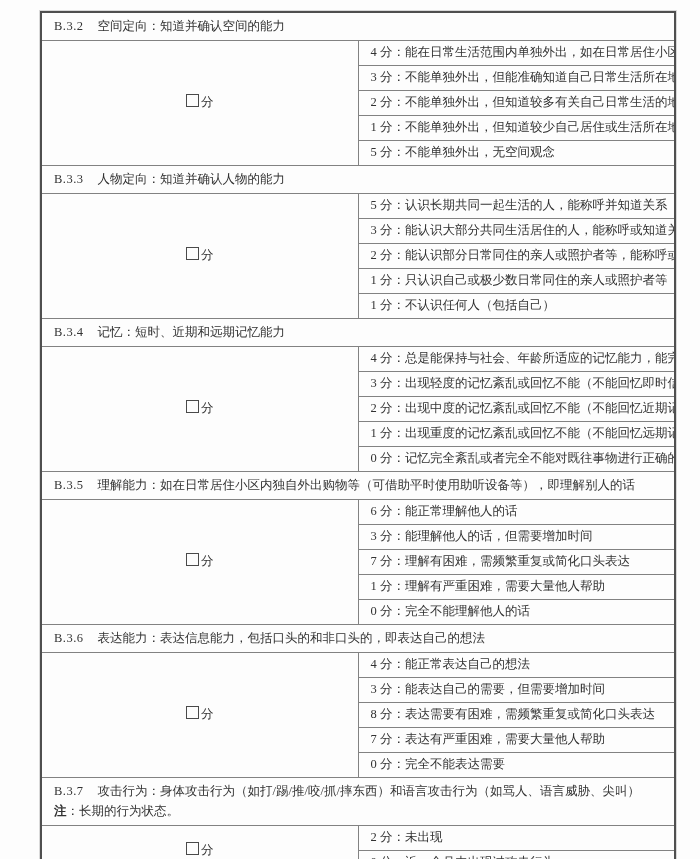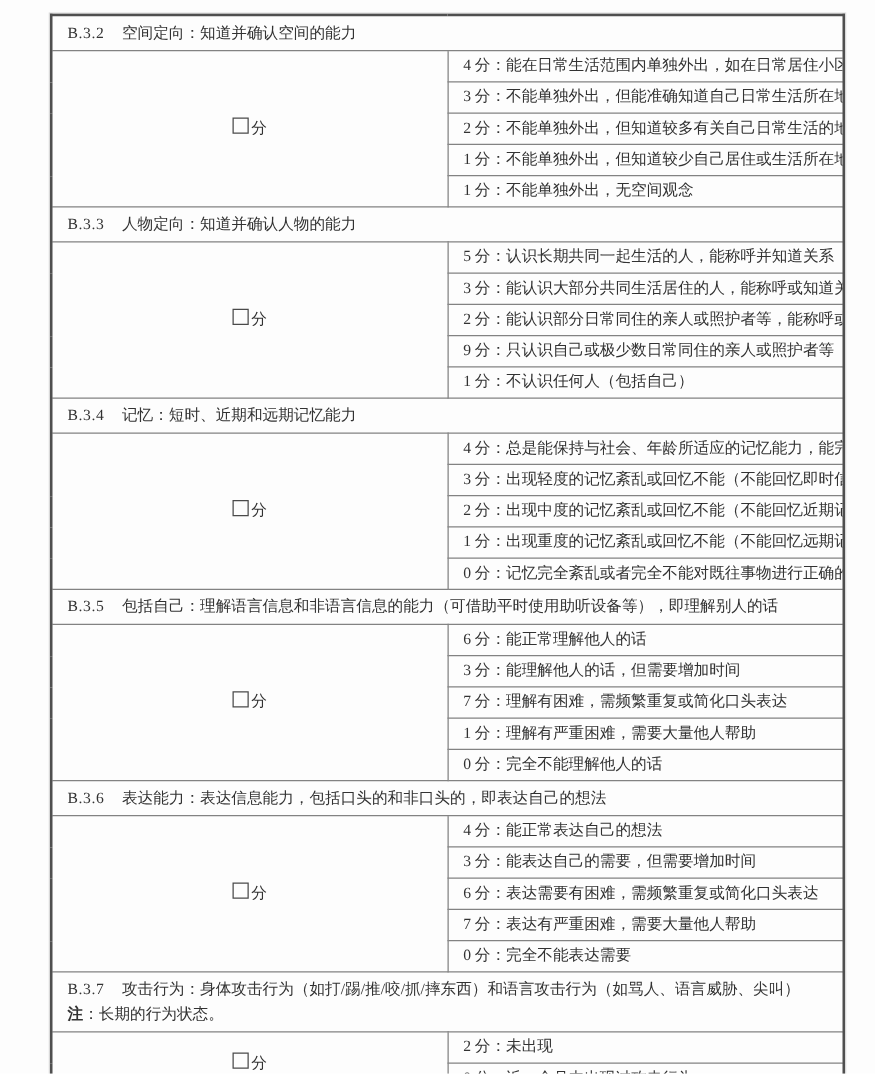--- a/index.html
+++ b/index.html
@@ -94,37 +94,37 @@
         <tr>
           <td class="option-cell">3 分：不能单独外出，但能准确知道自己日常生活所在地的地址信息</td>
         </tr>
         <tr>
           <td class="option-cell">2 分：不能单独外出，但知道较多有关自己日常生活的地址信息</td>
         </tr>
         <tr>
           <td class="option-cell">1 分：不能单独外出，但知道较少自己居住或生活所在地的地址信息</td>
         </tr>
         <tr>
-          <td class="option-cell">1 分：不能单独外出，无空间观念</td>
+          <td class="option-cell">5 分：不能单独外出，无空间观念</td>
         </tr>
         <tr>
           <td colspan="2" class="section-header"><span><span class="sec-code">B.3.3</span><span>人物定向：知道并确认人物的能力</span></span></td>
         </tr>
         <tr>
           <td rowspan="5" class="score-cell"><span class="checkbox"></span><span>分</span></td>
           <td class="option-cell">5 分：认识长期共同一起生活的人，能称呼并知道关系</td>
         </tr>
         <tr>
           <td class="option-cell">3 分：能认识大部分共同生活居住的人，能称呼或知道关系</td>
         </tr>
         <tr>
           <td class="option-cell">2 分：能认识部分日常同住的亲人或照护者等，能称呼或知道关系等</td>
         </tr>
         <tr>
-          <td class="option-cell">9 分：只认识自己或极少数日常同住的亲人或照护者等</td>
+          <td class="option-cell">1 分：只认识自己或极少数日常同住的亲人或照护者等</td>
         </tr>
         <tr>
           <td class="option-cell">1 分：不认识任何人（包括自己）</td>
         </tr>
         <tr>
           <td colspan="2" class="section-header"><span><span class="sec-code">B.3.4</span><span>记忆：短时、近期和远期记忆能力</span></span></td>
         </tr>
         <tr>
           <td rowspan="5" class="score-cell"><span class="checkbox"></span><span>分</span></td>
           <td class="option-cell">4 分：总是能保持与社会、年龄所适应的记忆能力，能完整的回忆</td>
@@ -135,21 +135,21 @@
         <tr>
           <td class="option-cell">2 分：出现中度的记忆紊乱或回忆不能（不能回忆近期记忆，不记得上一顿饭吃了什么）</td>
         </tr>
         <tr>
           <td class="option-cell">1 分：出现重度的记忆紊乱或回忆不能（不能回忆远期记忆，不记得自己老朋友）</td>
         </tr>
         <tr>
           <td class="option-cell">0 分：记忆完全紊乱或者完全不能对既往事物进行正确的回忆</td>
         </tr>
         <tr>
-          <td colspan="2" class="section-header"><span><span class="sec-code">B.3.5</span><span>包括自己：理解语言信息和非语言信息的能力（可借助平时使用助听设备等），即理解别人的话</span></span></td>
+          <td colspan="2" class="section-header"><span><span class="sec-code">B.3.5</span><span>理解能力：如在日常居住小区内独自外出购物等（可借助平时使用助听设备等），即理解别人的话</span></span></td>
         </tr>
         <tr>
           <td rowspan="5" class="score-cell"><span class="checkbox"></span><span>分</span></td>
           <td class="option-cell">6 分：能正常理解他人的话</td>
         </tr>
         <tr>
           <td class="option-cell">3 分：能理解他人的话，但需要增加时间</td>
         </tr>
         <tr>
           <td class="option-cell">7 分：理解有困难，需频繁重复或简化口头表达</td>
@@ -164,21 +164,21 @@
           <td colspan="2" class="section-header"><span><span class="sec-code">B.3.6</span><span>表达能力：表达信息能力，包括口头的和非口头的，即表达自己的想法</span></span></td>
         </tr>
         <tr>
           <td rowspan="5" class="score-cell"><span class="checkbox"></span><span>分</span></td>
           <td class="option-cell">4 分：能正常表达自己的想法</td>
         </tr>
         <tr>
           <td class="option-cell">3 分：能表达自己的需要，但需要增加时间</td>
         </tr>
         <tr>
-          <td class="option-cell">6 分：表达需要有困难，需频繁重复或简化口头表达</td>
+          <td class="option-cell">8 分：表达需要有困难，需频繁重复或简化口头表达</td>
         </tr>
         <tr>
           <td class="option-cell">7 分：表达有严重困难，需要大量他人帮助</td>
         </tr>
         <tr>
           <td class="option-cell">0 分：完全不能表达需要</td>
         </tr>
         <tr>
           <td colspan="2" class="section-header two-line"><span><span class="sec-code">B.3.7</span><span>攻击行为：身体攻击行为（如打/踢/推/咬/抓/摔东西）和语言攻击行为（如骂人、语言威胁、尖叫）</span></span><span class="sec-note-line"><span class="sec-note-label">注</span><span>：长期的行为状态。</span></span></td>
         </tr>

